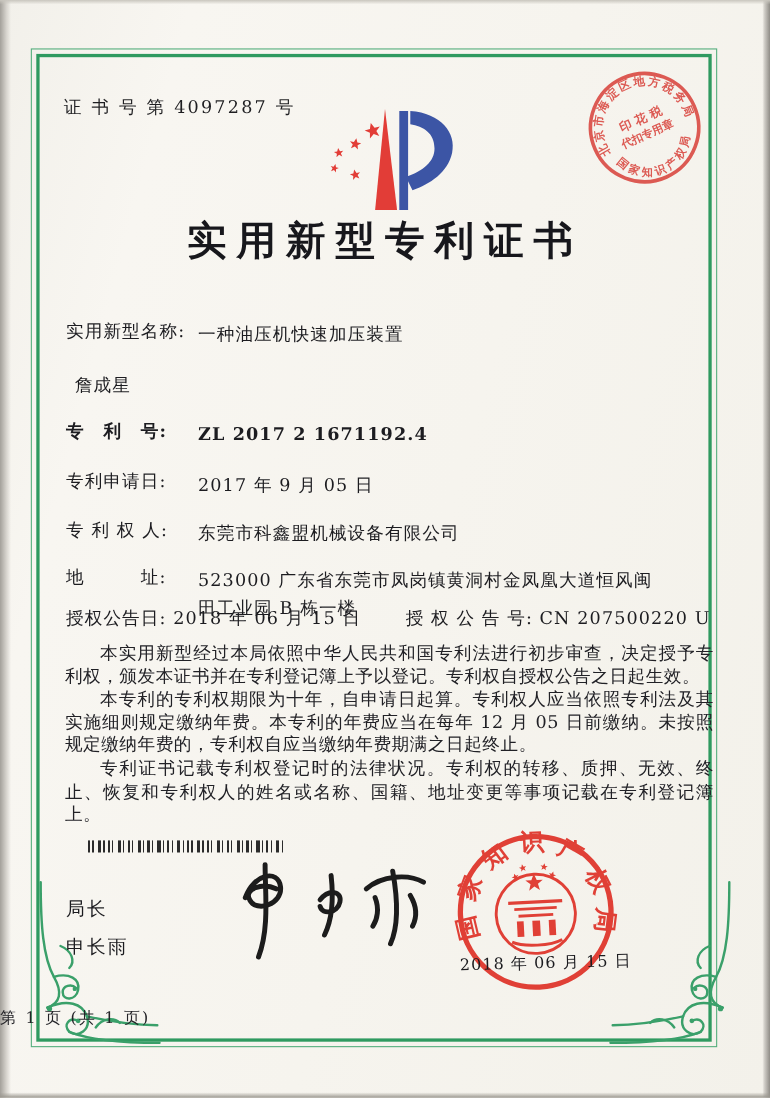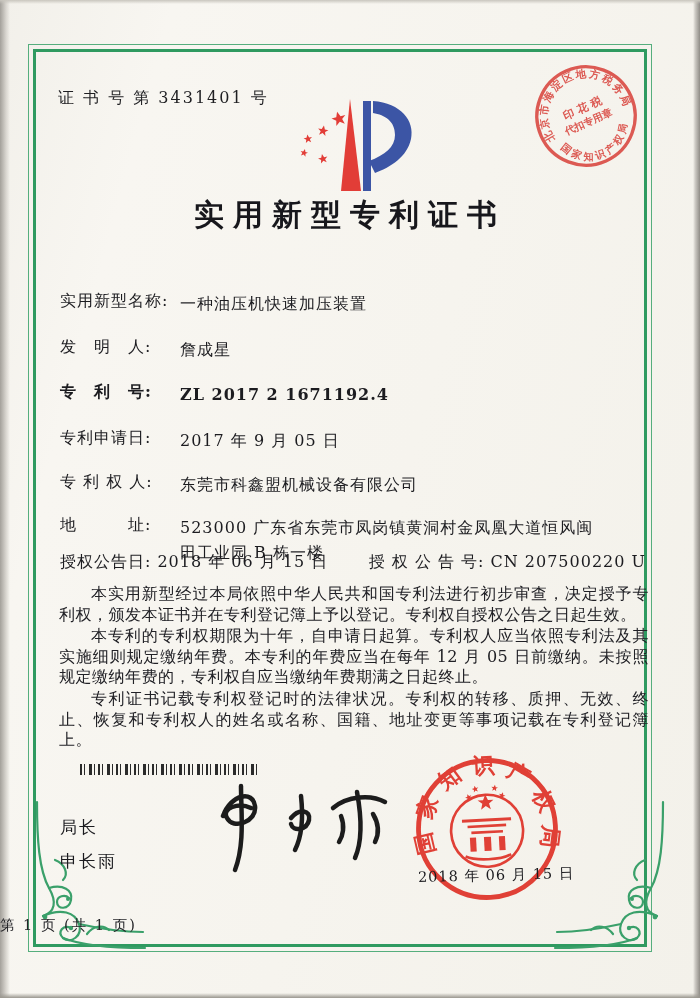--- a/index.html
+++ b/index.html
@@ -28,21 +28,21 @@
     border:1px solid #55ae7d; }
   .border-inner { position:absolute; left:33px; top:49px; width:614px; height:898px;
     border:3px solid #2f9a60; }
 
   .cert-no { position:absolute; left:58px; top:88px; font-size:16px;
     letter-spacing:2px; color:#1f1f22; }
 
   .logo { position:absolute; left:283px; top:97px; width:136px; height:94px; }
 
   .title { position:absolute; left:0; top:195px; width:100%; text-align:center;
-    font-size:30px; font-weight:bold; letter-spacing:9px; color:#17171c; }
+    font-size:36px; font-weight:bold; letter-spacing:9px; color:#17171c; }
 
   .field-row { position:absolute; left:60px; display:flex; font-size:16px; color:#1c1c20; }
   .flabel { flex:0 0 112px; white-space:nowrap; letter-spacing:1px; }
   .fvalue { margin-left:8px; max-width:430px; line-height:25px; letter-spacing:1px; }
   .row-0 { top:291px; } .row-1 { top:337px; } .row-2 { top:382px;font-weight:bold; }
   .row-3 { top:428px; } .row-4 { top:472px; } .row-5 { top:515px; }
   .grant-row { position:absolute; left:60px; top:552px; width:586px; display:flex;
     justify-content:space-between; font-size:16px; color:#1c1c20; }
   .grant-cell { display:flex; white-space:nowrap; letter-spacing:1px; }
   .grant-cell .flabel { flex:0 0 auto; margin-right:6px; }
@@ -117,21 +117,21 @@
     <path d="M20,60 C30,64 34,74 28,80"></path>
     <path d="M52,134 C58,126 68,124 74,130"></path>
   </g>
   <g fill="#3aa06a">
     <circle cx="36" cy="128" r="2.2"></circle>
       <circle cx="33" cy="99" r="2"></circle>
       <circle cx="10" cy="117" r="2.4"></circle>
   </g>
 </svg>
 
-<div class="cert-no">证 书 号 第 3431401 号</div>
+<div class="cert-no">证 书 号 第 4097287 号</div>
 
 <svg class="top-stamp" viewBox="0 0 110 110">
   <defs>
     <path id="t-arc-top" d="M16.6,66 A40,40 0 1 1 93.4,66"></path>
     <path id="t-arc-bot" d="M15.4,66.7 A40,40 0 0 0 94.6,66.7"></path>
   </defs>
   <circle cx="55" cy="55" r="51" fill="none" stroke="#d9453e" stroke-width="3.4"></circle>
   <text font-size="11" fill="#d9453e" font-weight="bold">
     <textPath href="#t-arc-top" startOffset="2" textLength="142" lengthAdjust="spacing">北京市海淀区地方税务局</textPath>
   </text>
@@ -160,21 +160,20 @@
   </g>
 </svg>
 
 <div class="title">实用新型专利证书</div>
 
 <div class="field-row row-0">
   <span class="flabel">实用新型名称:</span>
   <span class="fvalue">一种油压机快速加压装置</span>
 </div>
 <div class="field-row row-1">
-  <span class="flabel">发　明　人:</span>
   <span class="fvalue">詹成星</span>
 </div>
 <div class="field-row row-2">
   <span class="flabel">专　利　号:</span>
   <span class="fvalue">ZL 2017 2 1671192.4</span>
 </div>
 <div class="field-row row-3">
   <span class="flabel">专利申请日:</span>
   <span class="fvalue">2017 年 9 月 05 日</span>
 </div>

